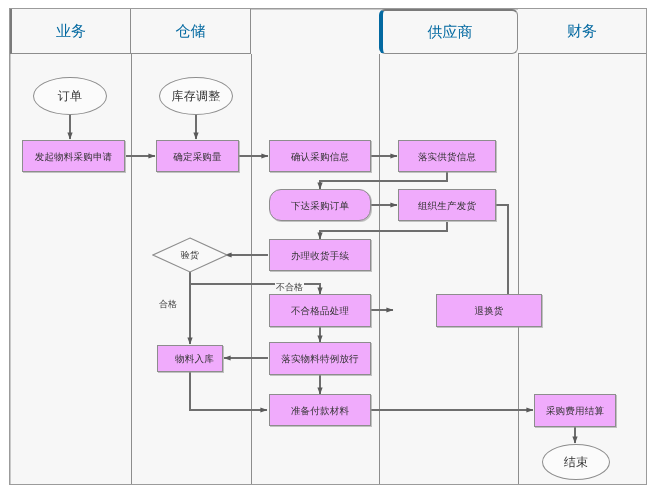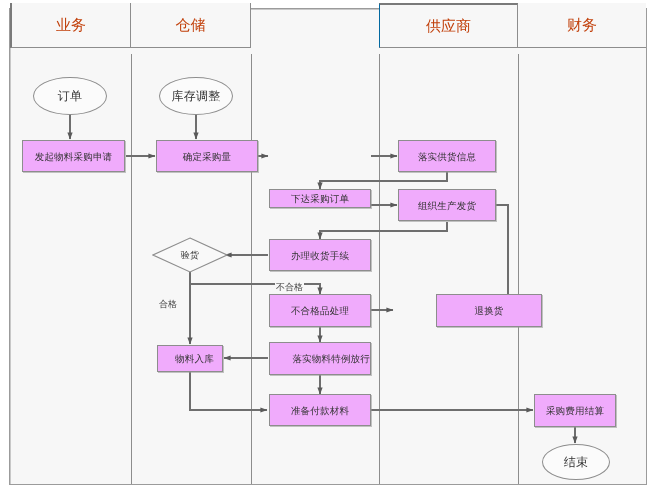--- a/index.html
+++ b/index.html
@@ -78,25 +78,25 @@
     z-index: 2;
     color: #333333;
   }
   .lane-header {
     position: absolute;
     box-sizing: border-box;
     display: flex;
     align-items: center;
     justify-content: center;
     font-size: 15px;
-    color: #c2410c;
+    color: #0369a1;
     background: #f7f7f7;
     border-right: 1px solid #8d8d8d;
     border-bottom: 1px solid #8d8d8d;
-    top: 3px;
+    top: 9px;
     height: 45px;
   }
   .lane-header.first { border-left: 2px solid #7a7a7a; }
   .lane-header.last { border-right: none; }
   .lane-divider {
     position: absolute;
     width: 1px;
     background: #8d8d8d;
     top: 54px;
     height: 430px;
@@ -116,21 +116,21 @@
 <div id="canvas">
 
   <div class="diagram-frame"></div>
 
   <div class="lane-header first" style="left:10px; width:121px;">
     <span>业务</span>
   </div>
   <div class="lane-header" style="left:131px; width:120px;text-align:center;">
     <span>仓储</span>
   </div>
-  <div class="lane-header" style="left:379px; width:139px; border-top:2px solid #7a7a7a; border-left:1px solid #0369a1;">
+  <div class="lane-header" style="left:379px; width:139px; border-top:2px solid #7a7a7a; border-left:4px solid #0369a1;border-radius:6px;">
     <span>供应商</span>
   </div>
   <div class="lane-header last" style="left:518px; width:128px;">
     <span>财务</span>
   </div>
 
   <div class="lane-divider" style="left:131px;"></div>
   <div class="lane-divider" style="left:251px;"></div>
   <div class="lane-divider" style="left:379px;"></div>
   <div class="lane-divider" style="left:518px;"></div>
@@ -188,30 +188,33 @@
   </div>
 
   <div class="node ellipse" style="left:159px; top:77px; width:74px; height:38px;">
     <span>库存调整</span>
   </div>
 
   <div class="node box" style="left:22px; top:140px; width:103px; height:32px;">
     <span>发起物料采购申请</span>
   </div>
 
-  <div class="node box" style="left:156px; top:140px; width:102px; height:32px;">
+  <div class="node box" style="left:156px; top:140px; width:83px; height:32px;">
     <span>确定采购量</span>
   </div>
 
+  <div class="node box" style="left:269px; top:140px; width:102px; height:32px;">
+    <span>确认采购信息</span>
+  </div>
 
   <div class="node box" style="left:398px; top:140px; width:98px; height:32px;">
     <span>落实供货信息</span>
   </div>
 
-  <div class="node box" style="left:269px; top:189px; width:102px; height:19px;">
+  <div class="node box" style="left:269px; top:189px; width:102px; height:32px;border-radius:12px;">
     <span>下达采购订单</span>
   </div>
 
   <div class="node box" style="left:398px; top:189px; width:98px; height:32px;">
     <span>组织生产发货</span>
   </div>
 
   <div class="node box" style="left:269px; top:239px; width:102px; height:32px;">
     <span>办理收货手续</span>
   </div>
@@ -224,21 +227,21 @@
   </div>
 
   <div class="node box" style="left:269px; top:294px; width:102px; height:33px;">
     <span>不合格品处理</span>
   </div>
 
   <div class="node box" style="left:394px; top:294px; width:106px; height:33px;margin-left:42px;">
     <span>退换货</span>
   </div>
 
-  <div class="node box" style="left:269px; top:342px; width:102px; height:33px;justify-content:flex-end;">
+  <div class="node box" style="left:269px; top:342px; width:102px; height:33px;">
     <span>落实物料特例放行</span>
   </div>
 
   <div class="node box" style="left:157px; top:345px; width:66px; height:27px;padding-left:9px;">
     <span>物料入库</span>
   </div>
 
   <div class="node box" style="left:269px; top:394px; width:102px; height:32px;">
     <span>准备付款材料</span>
   </div>

